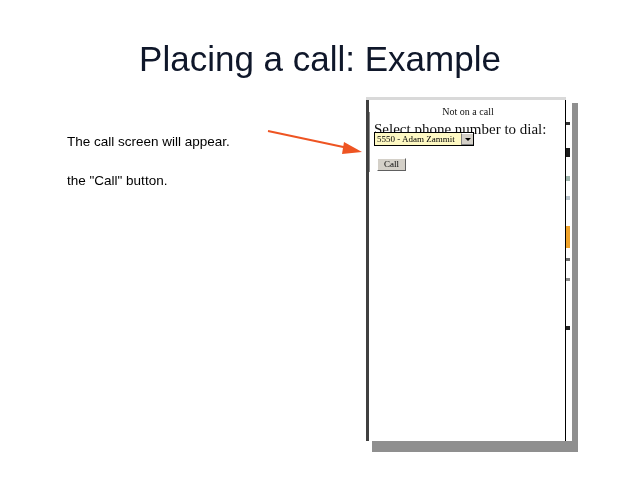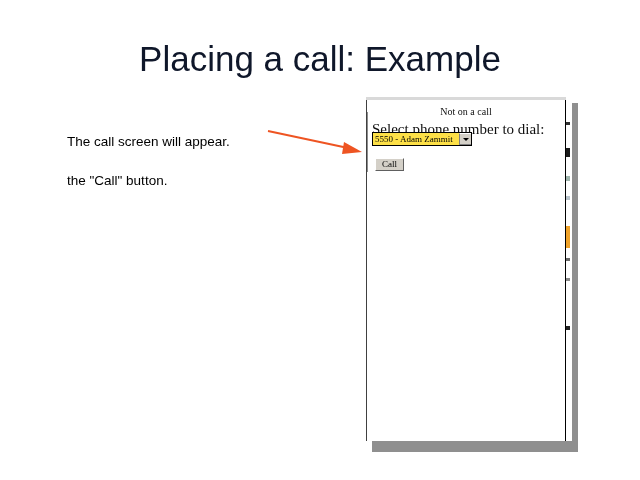--- a/index.html
+++ b/index.html
@@ -80,21 +80,21 @@
     background: #d9d9d9;
   }
   
   #page-canvas {
     position: absolute;
     left: 0;
     top: 3px;
     width: 198px;
     height: 341px;
     background: #ffffff;
-    border-left: 1px solid #404040;
+    border-left: 3px solid #404040;
     overflow: hidden;
   }
   
   #left-hairline {
     position: absolute;
     left: 0px;
     top: 12px;
     width: 1px;
     height: 60px;
     background: #8c8c8c;
@@ -121,21 +121,21 @@
     white-space: nowrap;
   }
 
   
   #phone-select {
     position: absolute;
     left: 5px;
     top: 32px;
     width: 100px;
     height: 14px;
-    background: #fde047;
+    background: #fef9c3;
     border: 1px solid #000000;
     box-sizing: border-box;
     display: flex;
     align-items: stretch;
   }
   #phone-select-value {
     flex: 1 1 auto;
     font-family: "Liberation Serif", serif;
     font-size: 9px;
     color: #000000;

